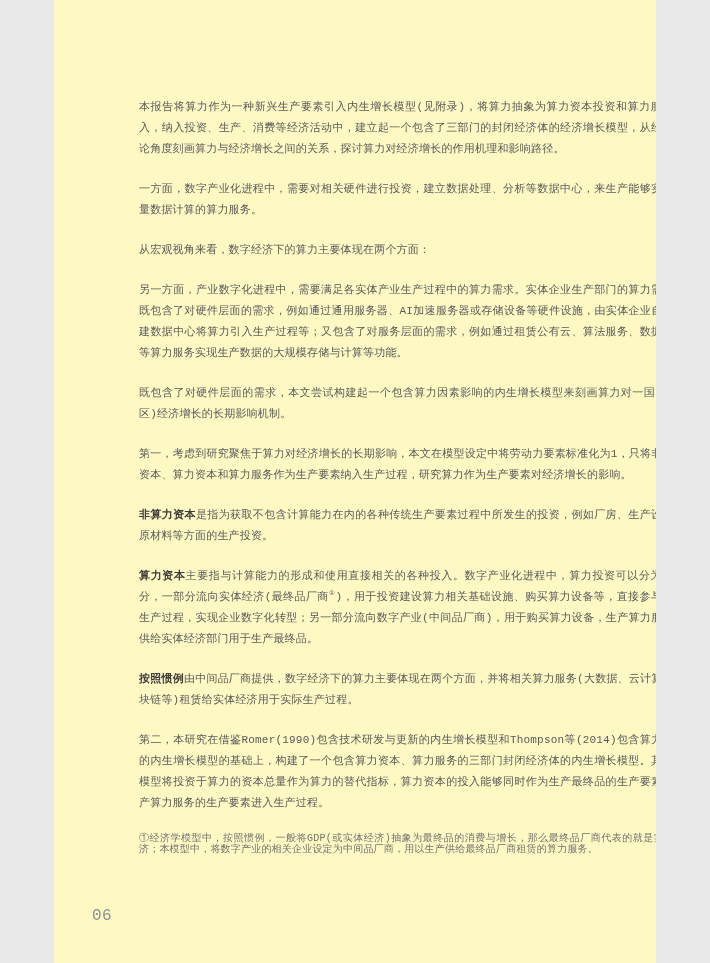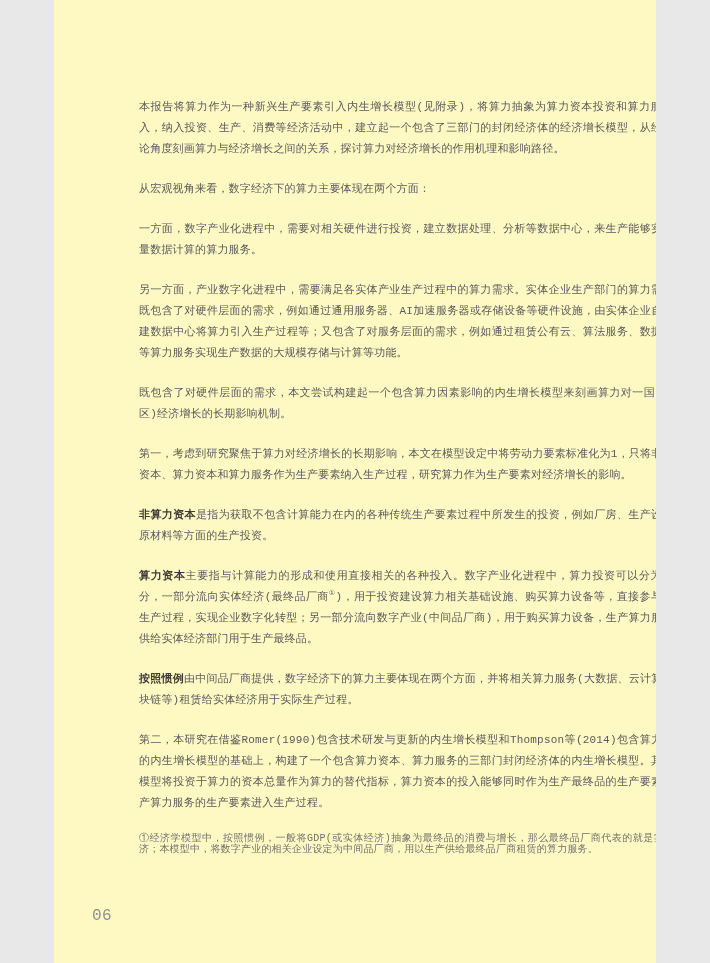--- a/index.html
+++ b/index.html
@@ -56,22 +56,22 @@
     letter-spacing: 0.5px;
   }
 </style>
 </head>
 <body>
 
 <div class="page">
   <main class="content">
 
     <p class="para"><span>本报告将算力作为一种新兴生产要素引入内生增长模型(见附录)，将算力抽象为算力资本投资和算力服务投入，纳入投资、生产、消费等经济活动中，建立起一个包含了三部门的封闭经济体的经济增长模型，从经济理论角度刻画算力与经济增长之间的关系，探讨算力对经济增长的作用机理和影响路径。</span></p>
+      <p class="para"><span>一方面，数字产业化进程中，需要对相关硬件进行投资，建立数据处理、分析等数据中心，来生产能够实现海量数据计算的算力服务。</span></p>
       <p class="para"><span>从宏观视角来看，数字经济下的算力主要体现在两个方面：</span></p>
-      <p class="para"><span>一方面，数字产业化进程中，需要对相关硬件进行投资，建立数据处理、分析等数据中心，来生产能够实现海量数据计算的算力服务。</span></p>
       <p class="para"><span>另一方面，产业数字化进程中，需要满足各实体产业生产过程中的算力需求。实体企业生产部门的算力需求，既包含了对硬件层面的需求，例如通过通用服务器、AI加速服务器或存储设备等硬件设施，由实体企业自行搭建数据中心将算力引入生产过程等；又包含了对服务层面的需求，例如通过租赁公有云、算法服务、数据服务等算力服务实现生产数据的大规模存储与计算等功能。</span></p>
       <p class="para"><span>既包含了对硬件层面的需求，本文尝试构建起一个包含算力因素影响的内生增长模型来刻画算力对一国(或地区)经济增长的长期影响机制。</span></p>
       <p class="para"><span>第一，考虑到研究聚焦于算力对经济增长的长期影响，本文在模型设定中将劳动力要素标准化为1，只将非算力资本、算力资本和算力服务作为生产要素纳入生产过程，研究算力作为生产要素对经济增长的影响。</span></p>
       <p class="para"><strong>非算力资本</strong><span>是指为获取不包含计算能力在内的各种传统生产要素过程中所发生的投资，例如厂房、生产设备、原材料等方面的生产投资。</span></p>
       <p class="para"><strong>算力资本</strong><span>主要指与计算能力的形成和使用直接相关的各种投入。数字产业化进程中，算力投资可以分为两部分，一部分流向实体经济(最终品厂商</span><sup>①</sup><span>)，用于投资建设算力相关基础设施、购买算力设备等，直接参与最终生产过程，实现企业数字化转型；另一部分流向数字产业(中间品厂商)，用于购买算力设备，生产算力服务，供给实体经济部门用于生产最终品。</span></p>
       <p class="para"><strong>按照惯例</strong><span>由中间品厂商提供，数字经济下的算力主要体现在两个方面，并将相关算力服务(大数据、云计算、区块链等)租赁给实体经济用于实际生产过程。</span></p>
       <p class="para"><span>第二，本研究在借鉴Romer(1990)包含技术研发与更新的内生增长模型和Thompson等(2014)包含算力硬件的内生增长模型的基础上，构建了一个包含算力资本、算力服务的三部门封闭经济体的内生增长模型。其中，模型将投资于算力的资本总量作为算力的替代指标，算力资本的投入能够同时作为生产最终品的生产要素和生产算力服务的生产要素进入生产过程。</span></p>
       <div class="footnote"><span>①</span><span>经济学模型中，按照惯例，一般将GDP(或实体经济)抽象为最终品的消费与增长，那么最终品厂商代表的就是实体经济；本模型中，将数字产业的相关企业设定为中间品厂商，用以生产供给最终品厂商租赁的算力服务。</span></div>
   </main>
   <div class="page-number">06</div>

